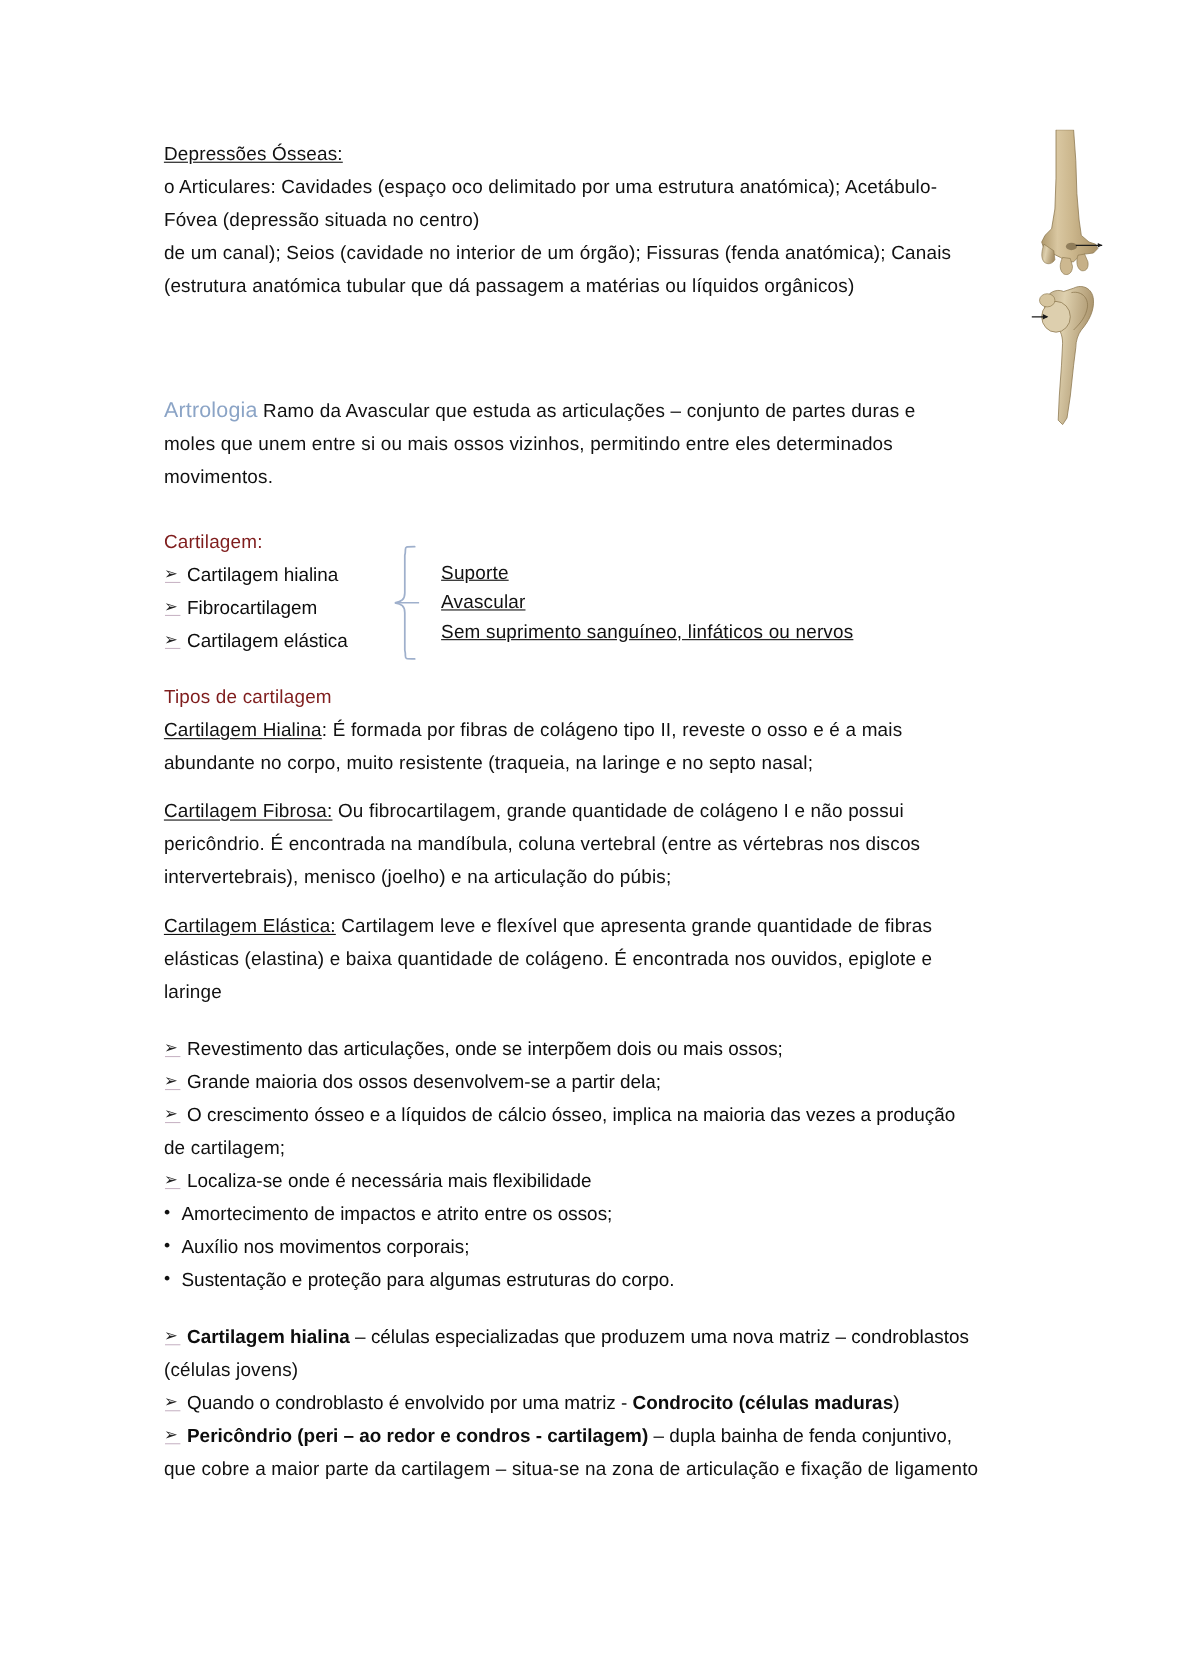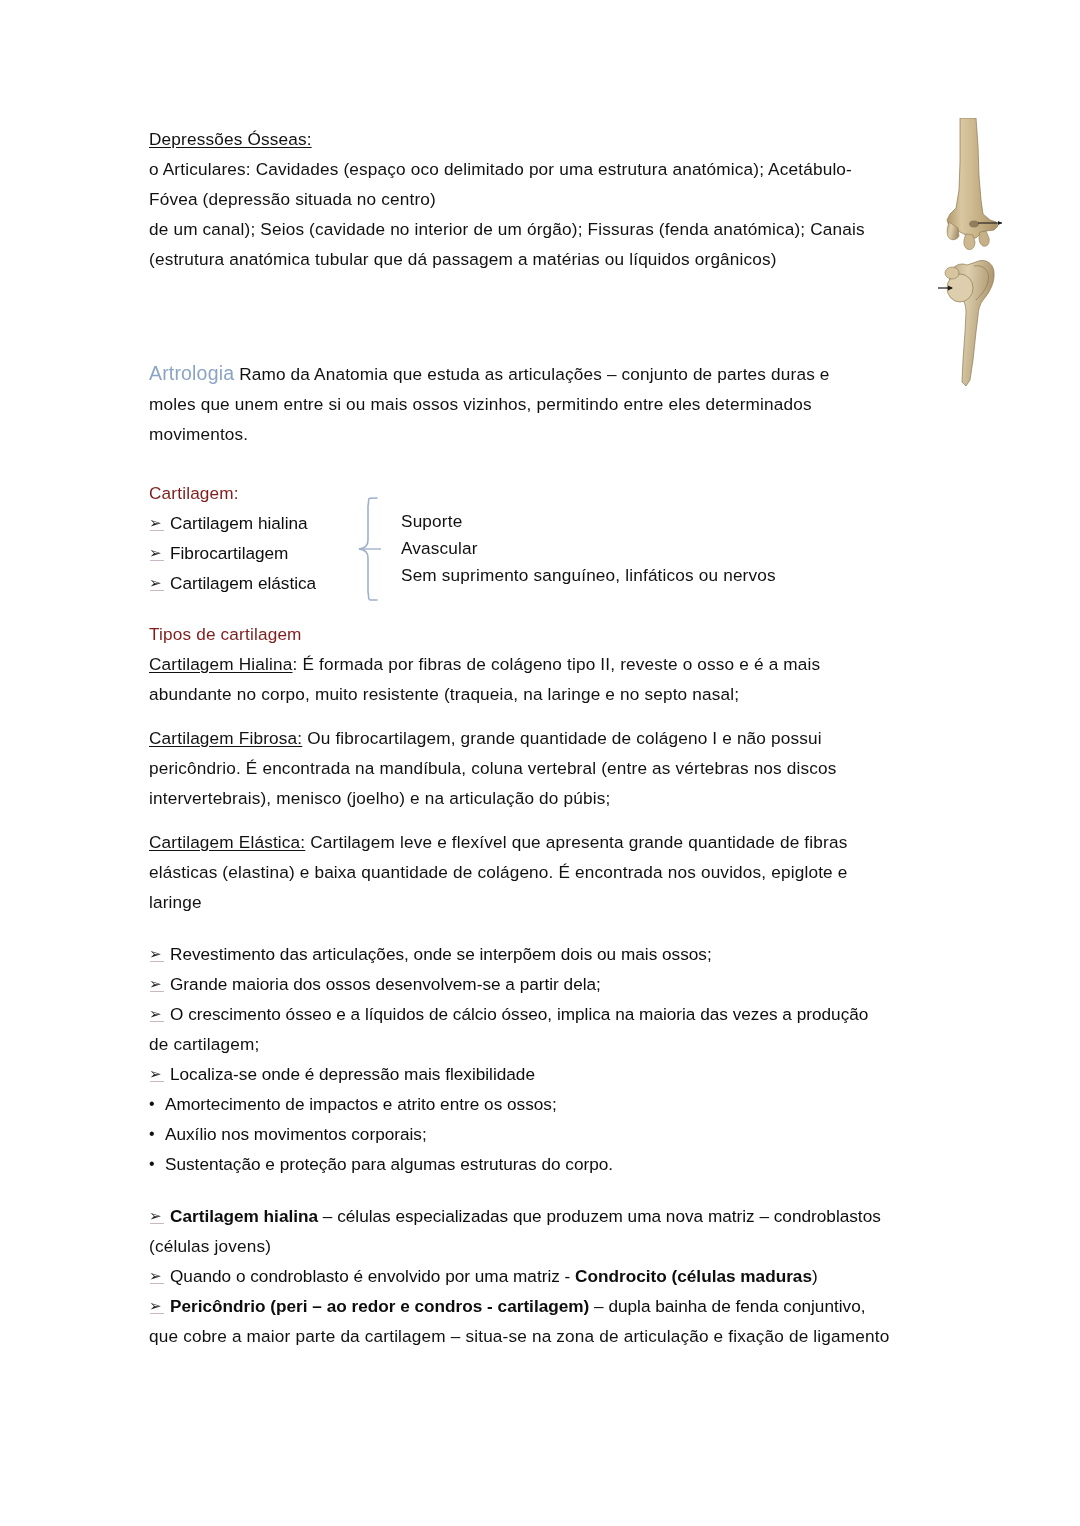--- a/index.html
+++ b/index.html
@@ -105,21 +105,21 @@
     position: relative;
     flex: 0 0 auto;
     width: 52px;
     align-self: stretch;
   }
   .brace svg { position: absolute; left: 6px; top: -14px; }
   .cart-right {
     flex: 1 1 auto;
     padding-top: 0px;
   }
-  .cart-right .line { line-height: 27px; }
+  .cart-right .line { line-height: 27px; text-decoration: underline; }
 
   
   .bones {
     position: absolute;
     left: 936px;
     top: 118px;
     width: 104px;
     height: 272px;
   }
   .bone-svg { display: block; }
@@ -179,21 +179,21 @@
       <p class="line">o Articulares: Cavidades (espaço oco delimitado por uma estrutura anatómica); Acetábulo-</p>
       <p class="line">Fóvea (depressão situada no centro)</p>
       <p class="line">de um canal); Seios (cavidade no interior de um órgão); Fissuras (fenda anatómica); Canais</p>
       <p class="line">(estrutura anatómica tubular que dá passagem a matérias ou líquidos orgânicos)</p>
     </div>
 
     <div class="gap-xl"></div>
 
     <div class="block">
       <p class="line">
-        <span class="heading-blue">Artrologia</span><span> Ramo da Anatomia que estuda as articulações – conjunto de partes duras e</span>
+        <span class="heading-blue">Artrologia</span><span> Ramo da Avascular que estuda as articulações – conjunto de partes duras e</span>
       </p>
       <p class="line">moles que unem entre si ou mais ossos vizinhos, permitindo entre eles determinados</p>
       <p class="line">movimentos.</p>
     </div>
 
     <div class="gap-l"></div>
 
     <div class="block">
       <p class="heading-small-blue">Cartilagem:</p>
 
@@ -267,21 +267,21 @@
         <span class="arrow-ic">➢</span>
         <span class="bullet-txt">Grande maioria dos ossos desenvolvem-se a partir dela;</span>
       </div>
       <div class="bullet-row">
         <span class="arrow-ic">➢</span>
         <span class="bullet-txt">O crescimento ósseo e a líquidos de cálcio ósseo, implica na maioria das vezes a produção</span>
       </div>
       <p class="line">de cartilagem;</p>
       <div class="bullet-row">
         <span class="arrow-ic">➢</span>
-        <span class="bullet-txt">Localiza-se onde é depressão mais flexibilidade</span>
+        <span class="bullet-txt">Localiza-se onde é necessária mais flexibilidade</span>
       </div>
 
       <div class="bullet-row">
         <span class="dot-ic">•</span>
         <span class="bullet-txt">Amortecimento de impactos e atrito entre os ossos;</span>
       </div>
       <div class="bullet-row">
         <span class="dot-ic">•</span>
         <span class="bullet-txt">Auxílio nos movimentos corporais;</span>
       </div>

